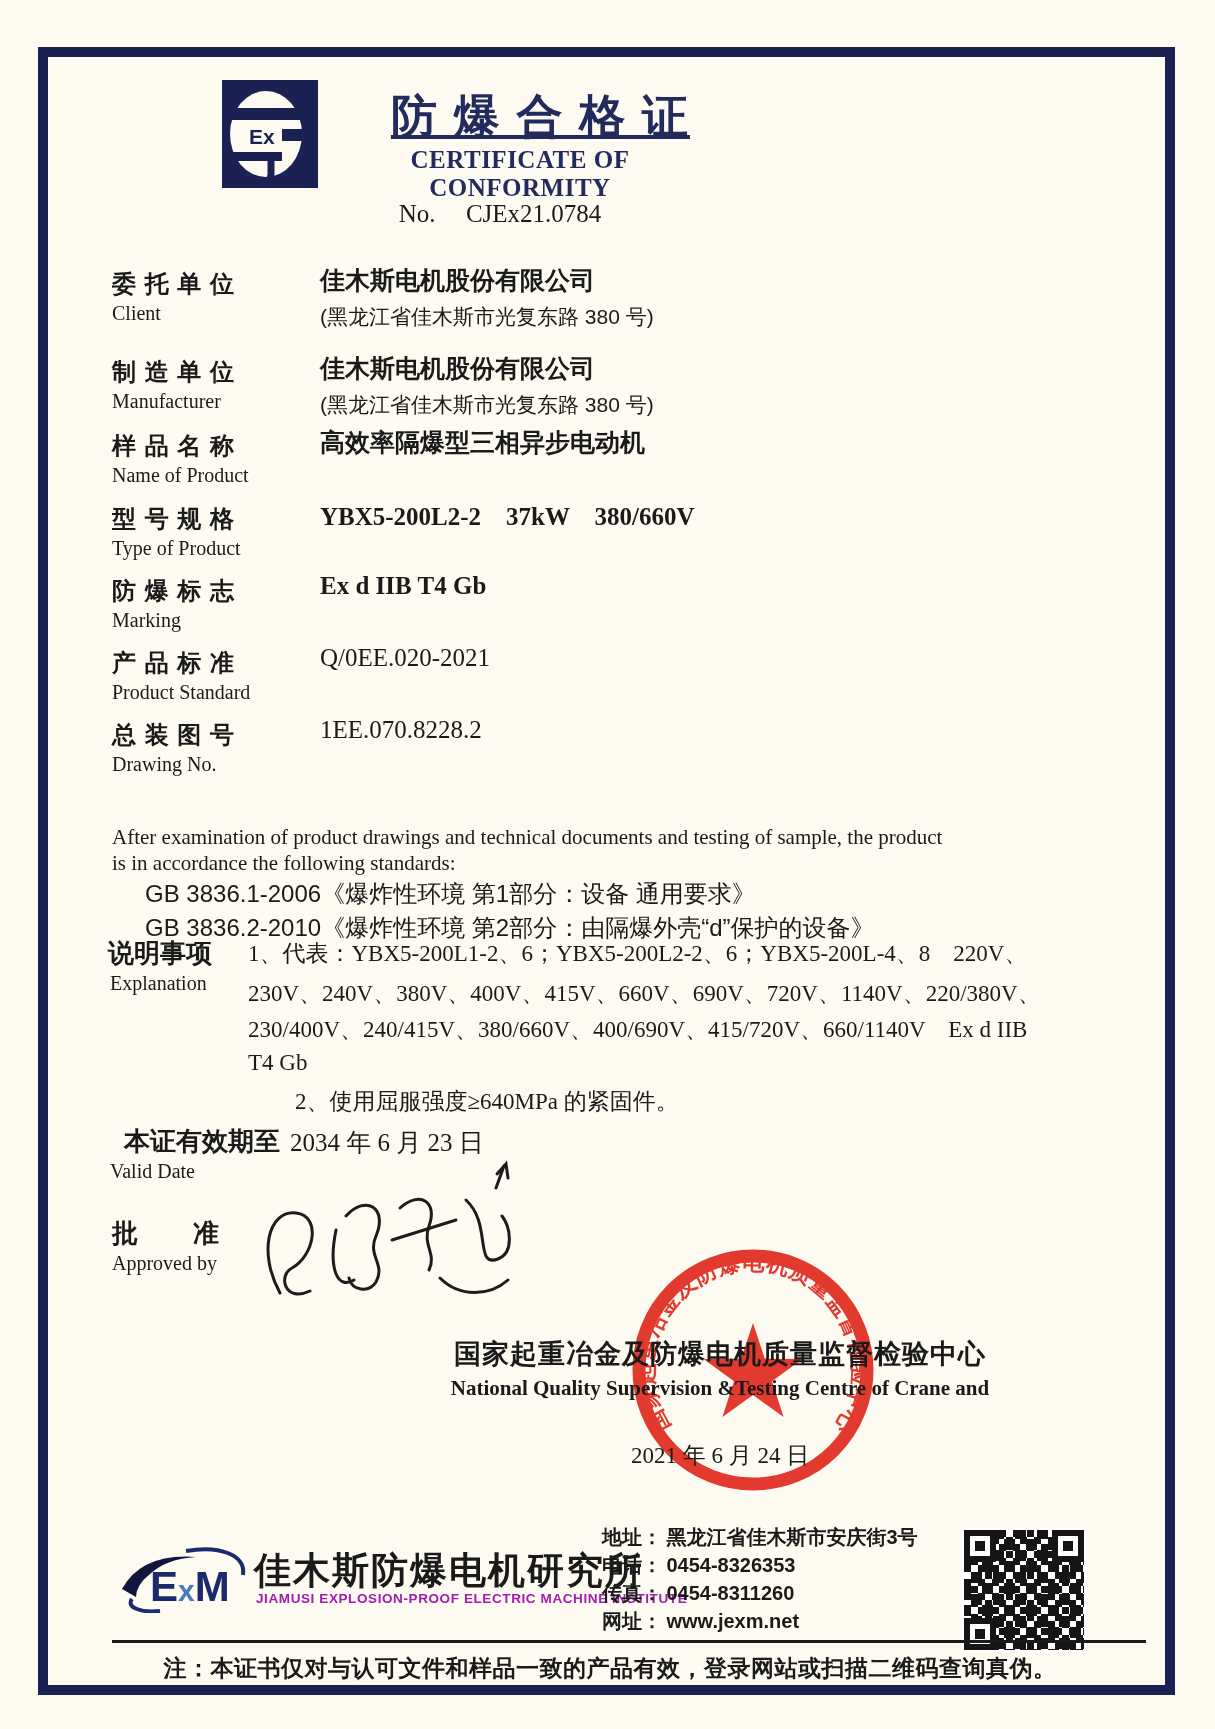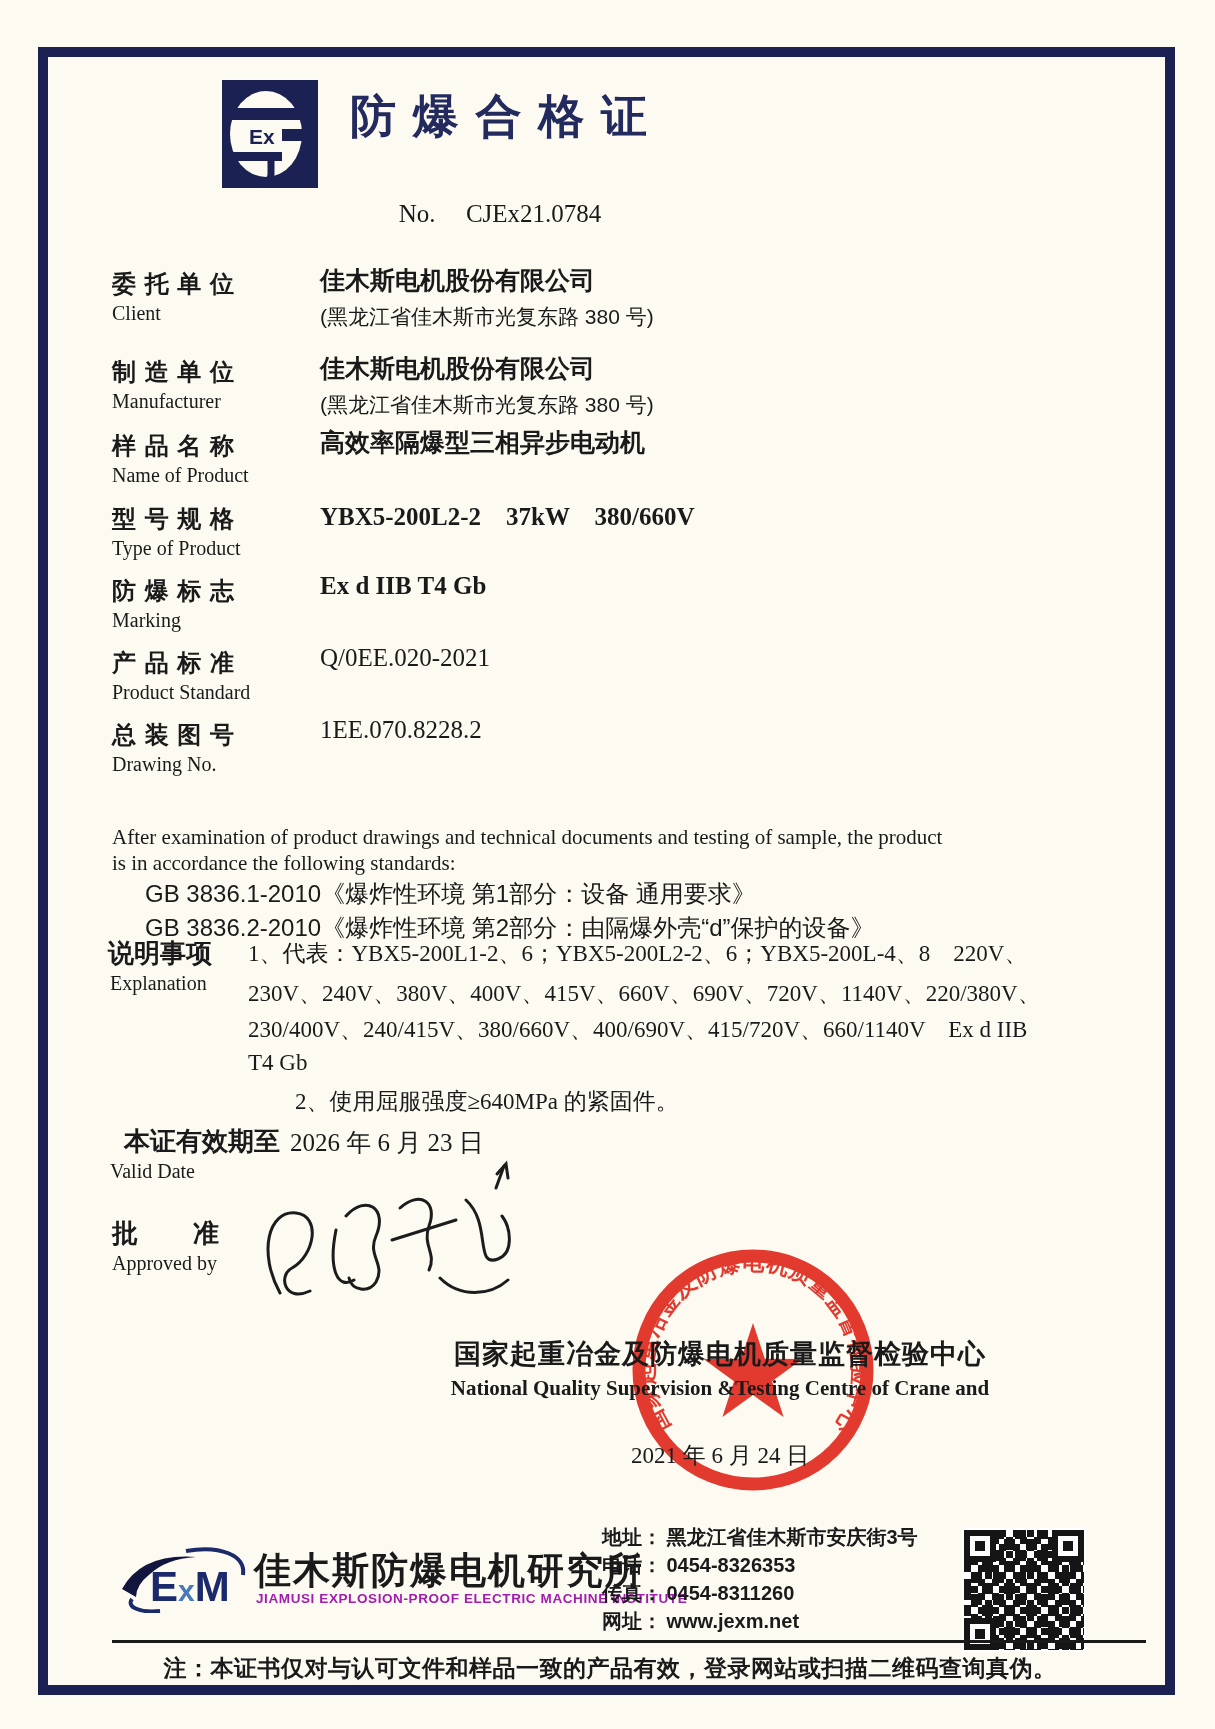--- a/index.html
+++ b/index.html
@@ -1,21 +1,21 @@
 <!DOCTYPE html>
 <html><head>
 <meta charset="utf-8">
 <style>
   html,body{margin:0;padding:0;background:#fbf8ee;}
   .page{position:relative;width:1215px;height:1729px;background:#fcfaf1;overflow:hidden;
         font-family:"Liberation Sans",sans-serif;color:#1a1a1a;}
   .frame{position:absolute;left:38px;top:47px;width:1117px;height:1628px;
          border:10px solid #1b2153;}
   .abs{position:absolute;}
-  .title-cn{font-size:46px;font-weight:700;color:#232a5e;text-align:left;width:340px;letter-spacing:2px;}
+  .title-cn{font-size:46px;font-weight:700;color:#232a5e;text-align:right;width:340px;letter-spacing:2px;text-decoration:underline;}
   .title-en{font-size:25px;font-weight:700;color:#232a5e;text-align:center;width:340px;
             font-family:"Liberation Serif",serif;letter-spacing:0.5px;}
   .no-line{font-size:25px;font-family:"Liberation Serif",serif;text-align:center;width:400px;}
   .label-cn{font-size:24px;font-weight:700;letter-spacing:1px;}
   .label-en{font-size:20px;font-family:"Liberation Serif",serif;}
   .val-cn{font-size:25px;font-weight:700;}
   .val-sub{font-size:21px;font-weight:500;}
   .val-latin{font-size:25px;font-weight:600;font-family:"Liberation Serif",serif;}
   .stmt-cn{font-size:25px;font-weight:700;}
   .stmt-en{font-size:21px;font-family:"Liberation Serif",serif;}
@@ -56,20 +56,21 @@
     <ellipse cx="44" cy="54" rx="36" ry="43" fill="#fcfaf1"></ellipse>
     <rect x="6" y="28" width="90" height="12" fill="#1b2153"></rect>
     <rect x="58" y="49" width="38" height="12" fill="#1b2153"></rect>
     <rect x="22" y="42" width="38" height="26" rx="3" fill="#fcfaf1"></rect>
     <text x="27" y="64" font-size="21" font-weight="bold" fill="#1b2153" font-family="Liberation Sans, sans-serif">Ex</text>
     <rect x="6" y="72" width="54" height="9" fill="#1b2153"></rect>
     <path d="M49,81 v13 q0,9 -11,9 h-9" stroke="#1b2153" stroke-width="7" fill="none"></path>
   </svg>
 
   <div class="abs title-cn" style="left:350px;top:86px;">防 爆 合 格 证</div>
+  <div class="abs title-en" style="left:350px;top:146px;">CERTIFICATE OF CONFORMITY</div>
   <div class="abs no-line" style="left:300px;top:200px;">
     <span>No.</span>
     <span style="display:inline-block;width:18px;"></span>
     <span>CJEx21.0784</span>
   </div>
 
   <div class="abs label-cn" style="left:112px;top:268px;">委 托 单 位</div>
   <div class="abs label-en" style="left:112px;top:302px;">Client</div>
   <div class="abs val-cn" style="left:320px;top:264px;">佳木斯电机股份有限公司</div>
   <div class="abs val-sub" style="left:320px;top:303px;">(黑龙江省佳木斯市光复东路 380 号)</div>
@@ -94,34 +95,34 @@
   <div class="abs label-cn" style="left:112px;top:647px;">产 品 标 准</div>
   <div class="abs label-en" style="left:112px;top:681px;">Product Standard</div>
   <div class="abs val-latin" style="left:320px;top:644px;font-weight:500;">Q/0EE.020-2021</div>
 
   <div class="abs label-cn" style="left:112px;top:719px;">总 装 图 号</div>
   <div class="abs label-en" style="left:112px;top:753px;font-family:Liberation Serif, serif;">Drawing No.</div>
   <div class="abs val-latin" style="left:320px;top:716px;font-weight:500;">1EE.070.8228.2</div>
 
   <div class="abs stmt-en" style="left:112px;top:825px;">After examination of product drawings and technical documents and testing of sample, the product</div>
   <div class="abs stmt-en" style="left:112px;top:851px;">is in accordance the following standards:</div>
-  <div class="abs gb-line" style="left:145px;top:878px;">GB 3836.1-2010《爆炸性环境 第1部分：设备 通用要求》</div>
+  <div class="abs gb-line" style="left:145px;top:878px;">GB 3836.1-2006《爆炸性环境 第1部分：设备 通用要求》</div>
   <div class="abs gb-line" style="left:145px;top:912px;">GB 3836.2-2010《爆炸性环境 第2部分：由隔爆外壳“d”保护的设备》</div>
 
   <div class="abs label-cn" style="left:108px;top:936px;font-size:26px;letter-spacing:0;">说明事项</div>
   <div class="abs label-en" style="left:110px;top:972px;">Explanation</div>
   <div class="abs expl-line" style="left:248px;top:938px;">1、代表：YBX5-200L1-2、6；YBX5-200L2-2、6；YBX5-200L-4、8　220V、</div>
   <div class="abs expl-line" style="left:248px;top:978px;">230V、240V、380V、400V、415V、660V、690V、720V、1140V、220/380V、</div>
   <div class="abs expl-line" style="left:248px;top:1014px;">230/400V、240/415V、380/660V、400/690V、415/720V、660/1140V　Ex d IIB</div>
   <div class="abs expl-line" style="left:248px;top:1050px;">T4 Gb</div>
   <div class="abs expl-line" style="left:295px;top:1086px;">2、使用屈服强度≥640MPa 的紧固件。</div>
 
   <div class="abs label-cn" style="left:124px;top:1124px;font-size:26px;letter-spacing:0;">本证有效期至</div>
   <div class="abs label-en" style="left:110px;top:1160px;">Valid Date</div>
-  <div class="abs" style="left:290px;top:1126px;font-size:25px;font-family:'Liberation Serif',serif;">2026 年 6 月 23 日</div>
+  <div class="abs" style="left:290px;top:1126px;font-size:25px;font-family:'Liberation Serif',serif;">2034 年 6 月 23 日</div>
 
   <div class="abs label-cn" style="left:112px;top:1216px;font-size:26px;">批　　准</div>
   <div class="abs label-en" style="left:112px;top:1252px;">Approved by</div>
 
   <svg class="abs" style="left:250px;top:1158px;" width="310" height="175" viewBox="0 0 310 175">
     <g stroke="#1c1c1c" stroke-width="3" fill="none" stroke-linecap="round">
       <path d="M30,135 C8,95 18,52 46,55 C72,58 64,98 42,110 C28,117 34,145 60,133"></path>
       <path d="M86,72 C78,112 88,132 104,122"></path>
       <path d="M96,58 C116,36 138,50 126,78 C117,98 136,106 126,124 C119,135 102,133 99,120"></path>
       <path d="M150,50 C170,32 188,44 179,68 C172,88 187,95 179,112"></path>

